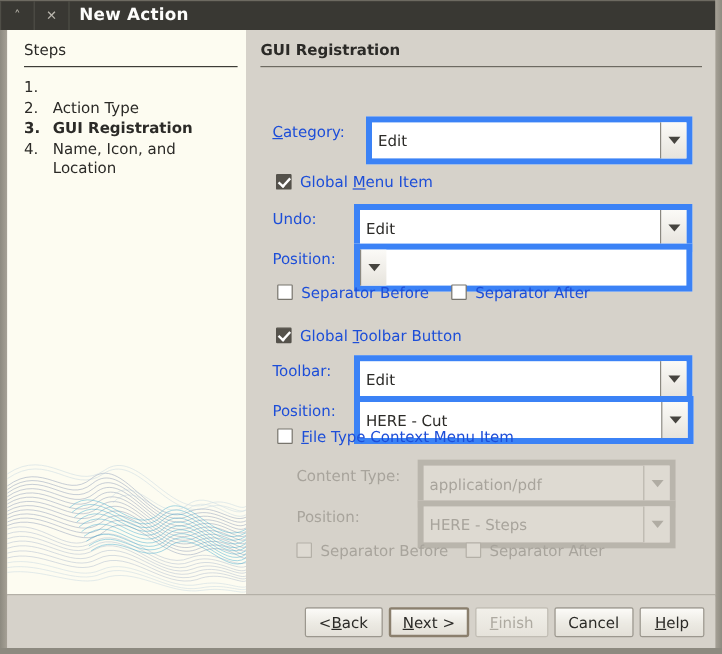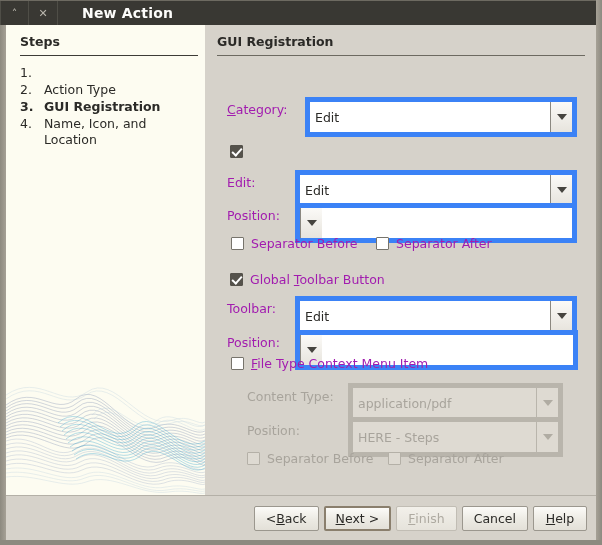--- a/index.html
+++ b/index.html
@@ -43,21 +43,21 @@
     color: #b9b6ad;
     font-size: 11px;
     border-right: 1px solid #4f4e47;
     box-sizing: border-box;
   }
   .tb-btn:first-child { border-left: 1px solid #4f4e47; }
   .tb-title {
     color: #fdfdfb;
     font-weight: bold;
     font-size: 14px;
-    margin-left: 24px;
+    margin-left: 8px;
     letter-spacing: 0.2px;
   }
   .frame-right {
     position: absolute;
     right: 0; top: 0;
     width: 6px;
     height: 545px;
     background: linear-gradient(to right, #a6a196, #8d8a80);
   }
   .frame-bottom {
@@ -80,21 +80,21 @@
     position: absolute;
     left: 6px; top: 25px;
     width: 199px;
     height: 470px;
     background: #fdfcf1;
     overflow: hidden;
   }
   .steps-title {
     position: absolute;
     left: 14px; top: 9px;
-    font-weight: bold;
+    font-weight: normal;
     font-size: 12.5px;
     color: #2b2a27;
   }
   .steps-rule {
     position: absolute;
     left: 14px; top: 30px;
     width: 178px;
     height: 1px;
     background: #3d3c37;
   }
@@ -150,21 +150,21 @@
 
   
   .row {
     position: absolute;
     display: flex;
     align-items: center;
     height: 22px;
   }
   .lbl {
     font-size: 12.5px;
-    color: #a21caf;
+    color: #1d4ed8;
     white-space: nowrap;
   }
   .lbl.dim { color: #a8a49c; text-align: right; }
   .mn { text-decoration: underline; }
 
   .combo {
     position: absolute;
     height: 40px;
     display: flex;
     box-sizing: border-box;
@@ -395,24 +395,27 @@
     </div>
     <div class="combo" style="left:100px; top:72px; width:272px;">
       <div class="cval">Edit</div>
       <div class="carrow">
           <i></i>
         </div>
     </div>
 
     <div class="cbrow" style="left:25px; top:117px;">
       <span class="cbox checked"></span>
+      <span class="lbl">
+        <span>Global </span><span class="mn">M</span><span>enu Item</span>
+      </span>
     </div>
 
     <div class="row" style="left:22px; top:146px;">
-      <span class="lbl">Edit:</span>
+      <span class="lbl">Undo:</span>
     </div>
     <div class="combo" style="left:90px; top:145px; width:282px;">
       <div class="cval">Edit</div>
       <div class="carrow">
           <i></i>
         </div>
     </div>
 
     <div class="row" style="left:22px; top:179px;">
       <span class="lbl">Position:</span>
@@ -446,20 +449,21 @@
       <div class="cval">Edit</div>
       <div class="carrow">
           <i></i>
         </div>
     </div>
 
     <div class="row" style="left:22px; top:306px;">
       <span class="lbl">Position:</span>
     </div>
     <div class="combo" style="left:90px; top:305px; width:283px;">
+      <div class="cval">HERE - Cut</div>
       <div class="carrow">
           <i></i>
         </div>
     </div>
 
     <div class="cbrow" style="left:26px; top:329px;">
       <span class="cbox"></span>
       <span class="lbl">
         <span></span><span class="mn">F</span><span>ile Type Context Menu Item</span>
       </span>

